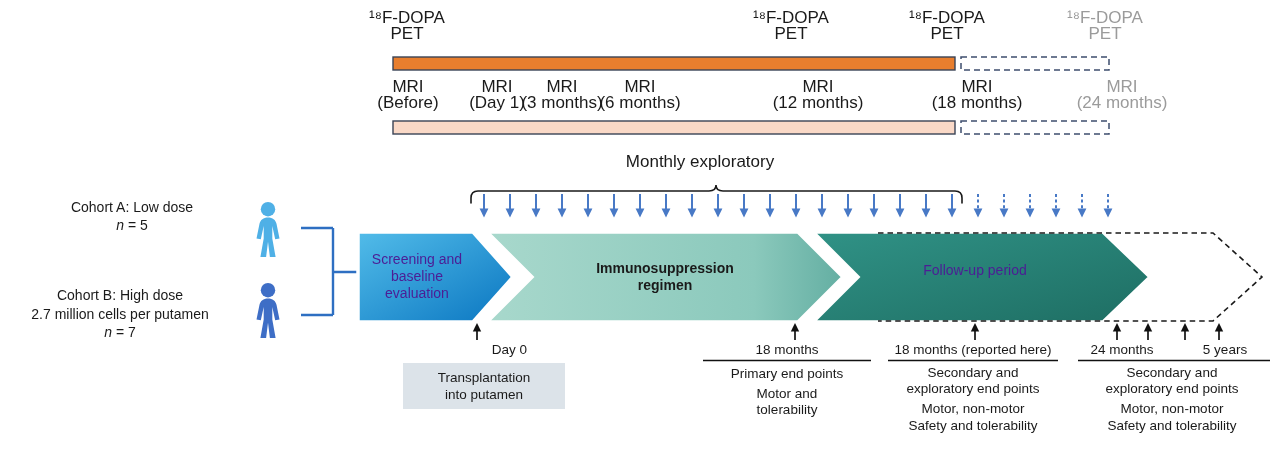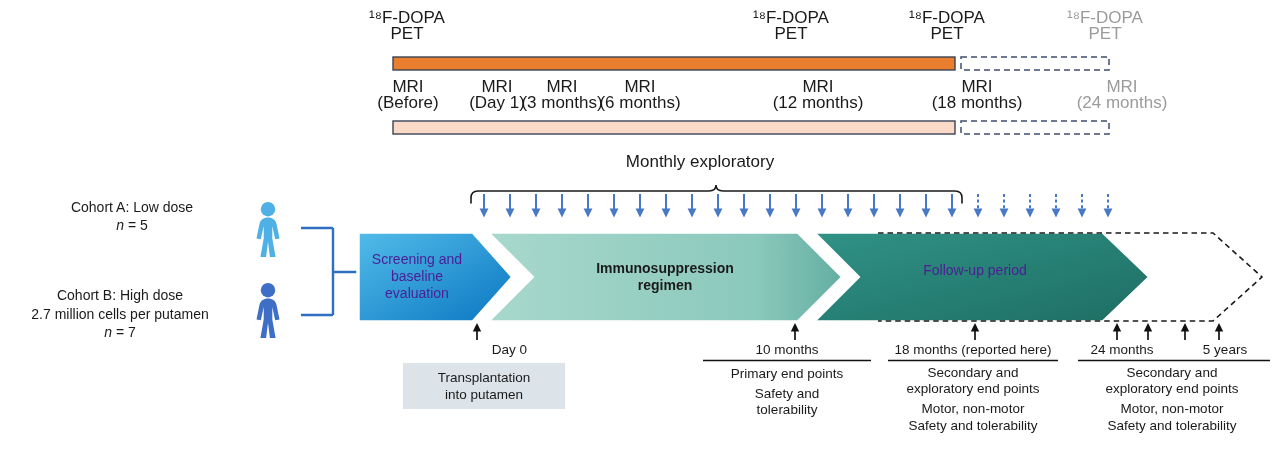--- a/index.html
+++ b/index.html
@@ -164,23 +164,23 @@
 baseline
 evaluation</div>
   <div class="abs phase" style="left:565px;top:260px;width:200px;font-weight:bold;">Immunosuppression
 regimen</div>
   <div class="abs phase light" style="left:875px;top:262px;width:200px;">Follow-up period</div>
 
   <div class="abs mile" style="left:427px;top:342px;width:100px;text-align:right;">Day 0</div>
   <div class="abs graybox" style="left:403px;top:363px;">Transplantation
 into putamen</div>
 
-  <div class="abs mile" style="left:737px;top:342px;width:100px;">10 months</div>
+  <div class="abs mile" style="left:737px;top:342px;width:100px;">18 months</div>
   <div class="abs mile" style="left:707px;top:366px;width:160px;">Primary end points</div>
-  <div class="abs mile" style="left:707px;top:386px;width:160px;">Safety and
+  <div class="abs mile" style="left:707px;top:386px;width:160px;">Motor and
 tolerability</div>
 
   <div class="abs mile" style="left:853px;top:342px;width:240px;text-align:center;">18 months (reported here)</div>
   <div class="abs mile" style="left:883px;top:365px;width:180px;">Secondary and
 exploratory end points</div>
   <div class="abs mile" style="left:883px;top:401px;width:180px;">Motor, non-motor</div>
   <div class="abs mile" style="left:883px;top:418px;width:180px;">Safety and tolerability</div>
 
   <div class="abs mile" style="left:1072px;top:342px;width:100px;">24 months</div>
   <div class="abs mile" style="left:1175px;top:342px;width:100px;">5 years</div>

